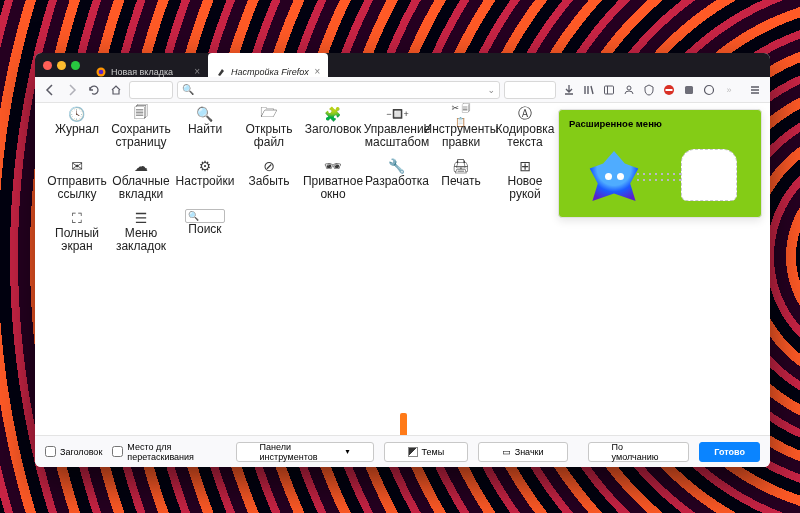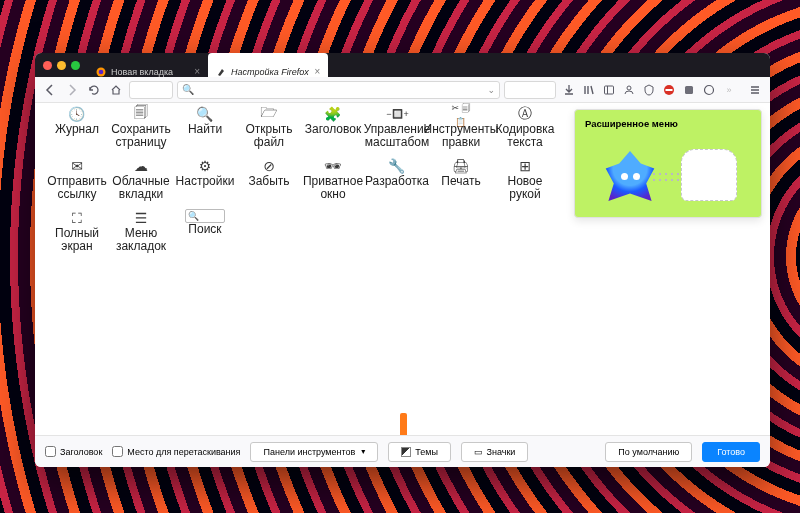--- a/index.html
+++ b/index.html
@@ -68,22 +68,22 @@
   }
   .tool { display:flex; flex-direction:column; align-items:center; justify-content:flex-start;
           text-align:center; padding-top:2px; cursor:grab;}
   .tool .ti { width:22px; height:18px; display:flex; align-items:center; justify-content:center;
               font-size:14px; color:#3a3a3a;}
   .tool .tl { font-size:12px; line-height:1.1; color:#222; padding:0 2px;}
   .searchmini { width:40px; height:14px; border:1px solid #bbb; border-radius:2px;
                 display:flex; align-items:center; justify-content:flex-start; font-size:9px; padding-left:2px;}
   .spacer { width:48px; height:14px; border:1px solid #bbb; border-radius:2px;}
   .panel {
-    position:absolute; right:8px; top:6px; width:188px;
-    border:1px solid #e0e0e0; border-radius:4px; background:#bef264;
+    position:absolute; right:8px; top:6px; width:204px;
+    border:1px solid #e0e0e0; border-radius:4px; background:#84cc16;
     box-shadow:0 3px 8px rgba(0,0,0,.1); padding:8px 10px 10px; font-size:8.5px;
   }
   .panel h4{ font-size:9.5px; font-weight:700; margin-bottom:3px;}
   .panel p{ color:#555; line-height:1.25;}
   .illus { margin-top:8px; height:70px; position:relative;
            border-radius:4px;}
   .blob {
     position:absolute; left:18px; bottom:6px; width:54px; height:50px;
     background: radial-gradient(circle at 50% 35%, #4facff 0 40%, #1a5cff 55%, #5a22c9 80%);
     clip-path: polygon(50% 0,70% 25%,95% 35%,80% 65%,90% 100%,50% 85%,10% 100%,20% 65%,5% 35%,30% 25%);
@@ -102,24 +102,24 @@
     position:absolute; left:66px; top:34px; width:50px; height:14px;
     background-image: radial-gradient(#b9b9c4 1px, transparent 1.2px);
     background-size:6px 6px;
   }
   .footer {
     height:32px; border-top:1px solid #e4e4e4; background:#f9f9fb;
     display:flex; align-items:center; gap:10px; padding:0 10px; font-size:9px;
   }
   .chk{ display:flex; align-items:center; gap:4px;}
   .chk input{ width:11px; height:11px;}
-  .btn{ height:20px; padding:0 12px; border:1px solid #c8c8c8; background:#fff;
+  .btn{ height:20px; padding:0 23px; border:1px solid #c8c8c8; background:#fff;
         border-radius:3px; display:flex; align-items:center; gap:4px; cursor:pointer;}
   .btn.caret::after{content:"▾"; font-size:8px; margin-left:2px;}
-  .btn.primary{ background:#0a84ff; border-color:#0a84ff; color:#fff; font-weight:400; padding:0 14px;}
+  .btn.primary{ background:#0a84ff; border-color:#0a84ff; color:#fff; font-weight:700; padding:0 14px;}
   .footer .spaceg{flex:1;}
   .arrow {
     position:absolute; left:355px; top:310px; width:26px; height:92px; pointer-events:none;
   }
   .arrow .shaft{ position:absolute; left:10px; top:0; width:7px; height:66px; background:#ff7a18; border-radius:2px;}
   svg{display:block}
 </style>
 </head>
 <body>
 

